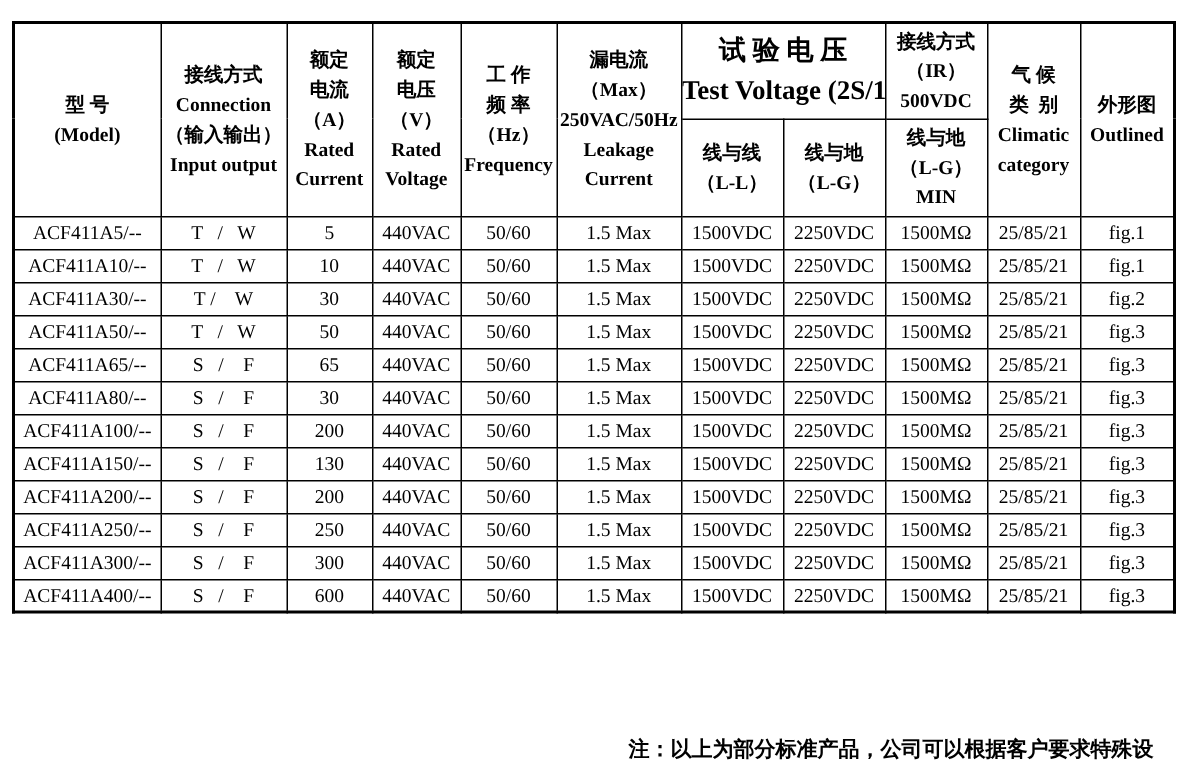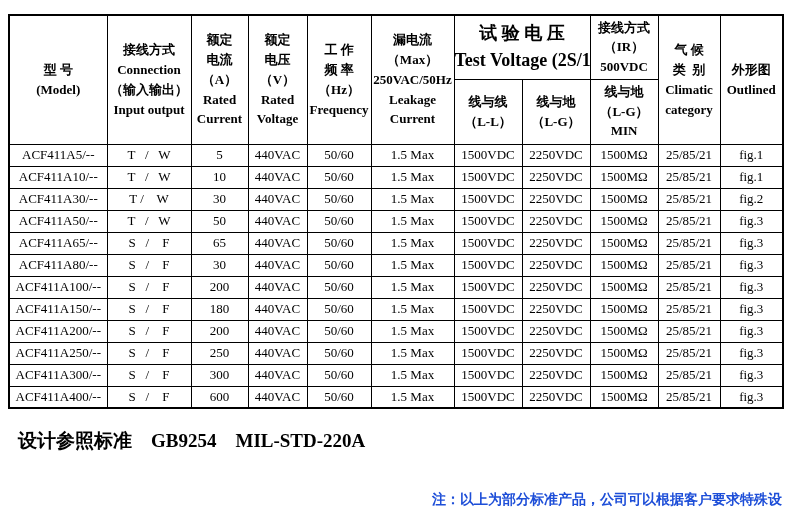--- a/index.html
+++ b/index.html
@@ -45,25 +45,25 @@
   .standards {
     position: absolute;
     left: 18px; top: 428px;
     font-size: 19px;
     font-weight: bold;
     white-space: pre;
     color: #000;
   }
   .note {
     position: absolute;
-    right: 5px; top: 491px;
+    right: 18px; top: 491px;
     font-size: 14px;
     font-weight: bold;
     white-space: pre;
-    color: #1d4ed8;
+    color: #000000;
   }
 </style>
 </head>
 <body>
 
 <div class="page">
 
   <table class="spec">
     <colgroup>
       <col style="width:98px">
@@ -215,21 +215,21 @@
           <td>1.5 Max</td>
           <td>1500VDC</td>
           <td>2250VDC</td>
           <td>1500MΩ</td>
           <td>25/85/21</td>
           <td>fig.3</td>
         </tr>
         <tr>
           <td class="al">ACF411A150/--</td>
           <td>S   /    F</td>
-          <td>180</td>
+          <td>130</td>
           <td>440VAC</td>
           <td>50/60</td>
           <td>1.5 Max</td>
           <td>1500VDC</td>
           <td>2250VDC</td>
           <td>1500MΩ</td>
           <td>25/85/21</td>
           <td>fig.3</td>
         </tr>
         <tr>
@@ -280,16 +280,15 @@
           <td>1.5 Max</td>
           <td>1500VDC</td>
           <td>2250VDC</td>
           <td>1500MΩ</td>
           <td>25/85/21</td>
           <td>fig.3</td>
         </tr>
       </tbody>
   </table>
 
-  <div class="standards">设计参照标准    GB9254    MIL-STD-220A</div>
   <div class="note">注：以上为部分标准产品，公司可以根据客户要求特殊设</div>
 
 </div>
 
 </body></html>

